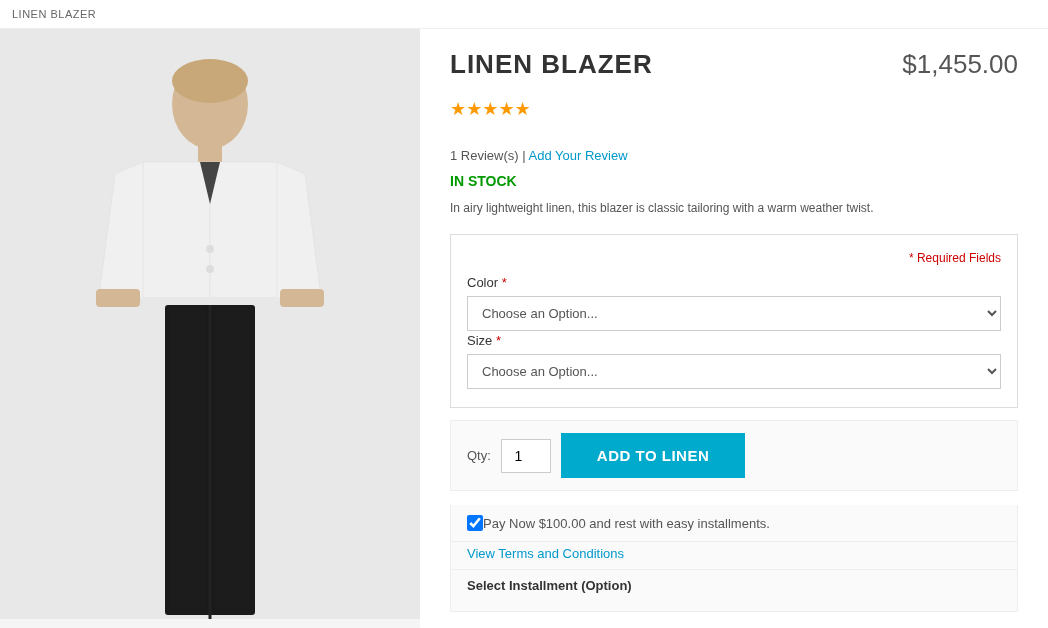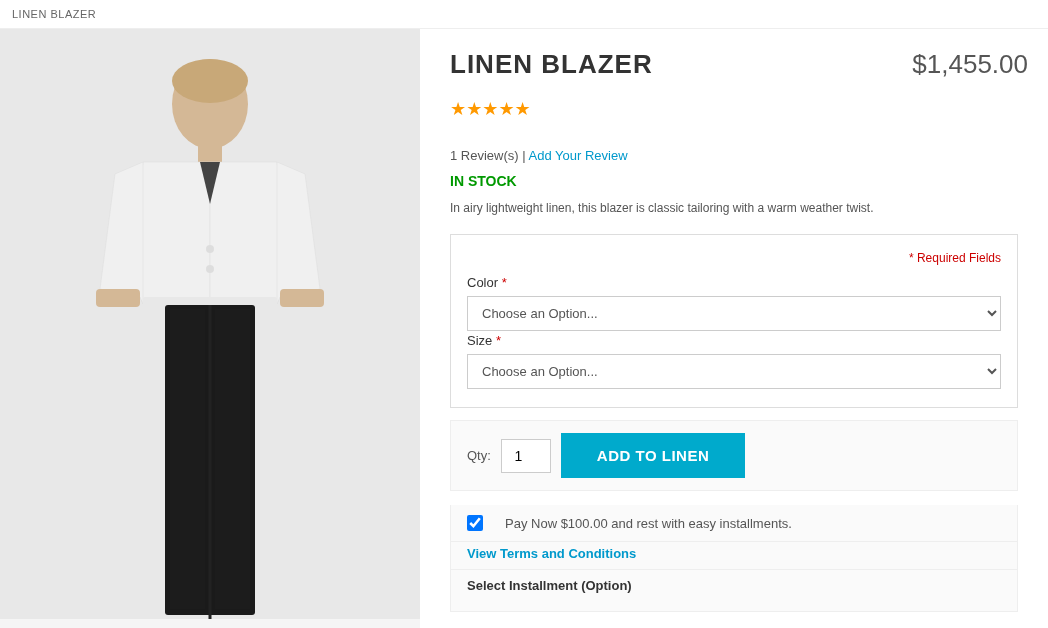--- a/index.html
+++ b/index.html
@@ -59,21 +59,21 @@
       color: #333;
       letter-spacing: 1px;
       margin-bottom: 8px;
     }
 
     .product-price {
       font-size: 26px;
       color: #555;
       position: absolute;
       top: 20px;
-      right: 20px;
+      right: 30px;
     }
 
     .stars {
       color: #f90;
       font-size: 18px;
       margin-bottom: 4px;
     }
 
     .reviews {
       font-size: 13px;
@@ -205,21 +205,21 @@
     .installment-section {
       padding: 0 16px 12px;
       background: #fafafa;
       border: 1px solid #eee;
       border-top: none;
     }
 
     .pay-now-row {
       display: flex;
       align-items: center;
-      gap: 22px;
+      gap: 0;
       padding: 10px 16px;
       background: #fafafa;
       border: 1px solid #eee;
       border-top: none;
     }
 
     .pay-now-row input[type="checkbox"] {
       width: 16px;
       height: 16px;
     }
@@ -231,21 +231,20 @@
 
     .view-terms-link {
       color: #0099cc;
       text-decoration: none;
       font-size: 13px;
       display: block;
       padding: 4px 16px 8px;
       background: #fafafa;
       border: 1px solid #eee;
       border-top: none;
-      font-weight: bold;
     }
 
     .installment-label {
       font-size: 13px;
       color: #333;
       font-weight: bold;
       margin-bottom: 6px;
       padding-top: 8px;
     }
   </style>

